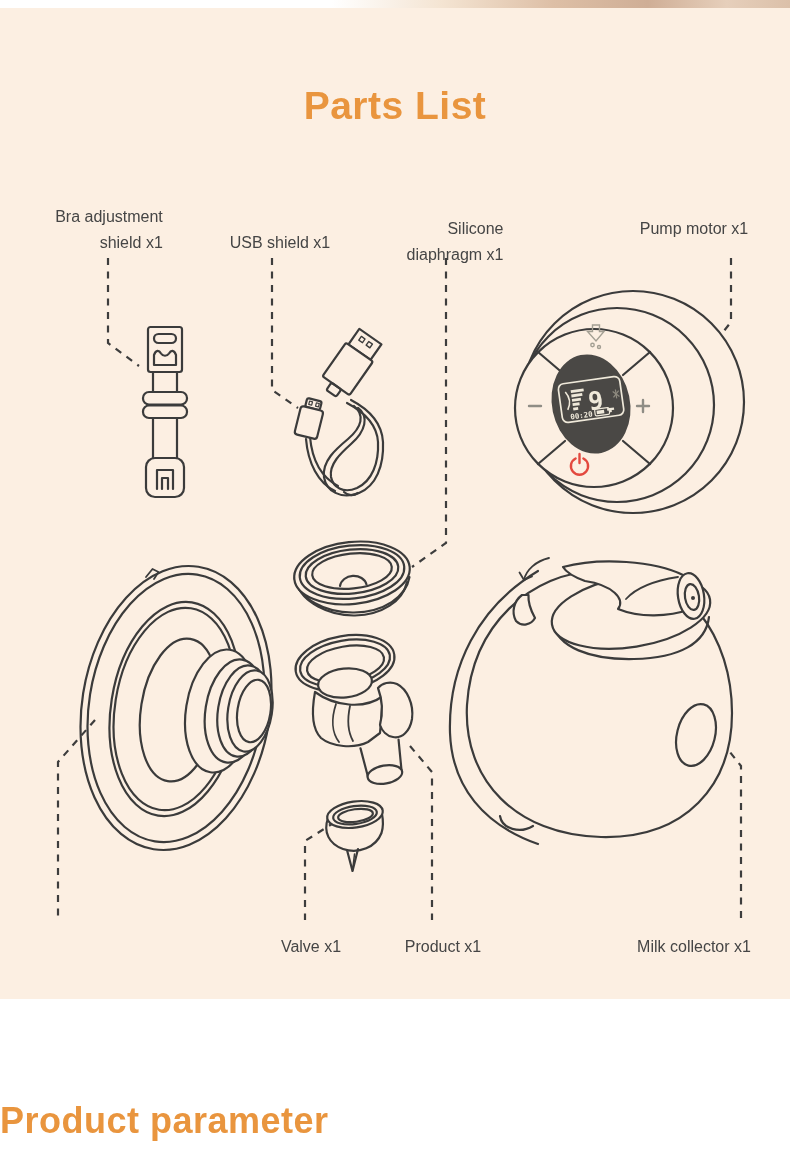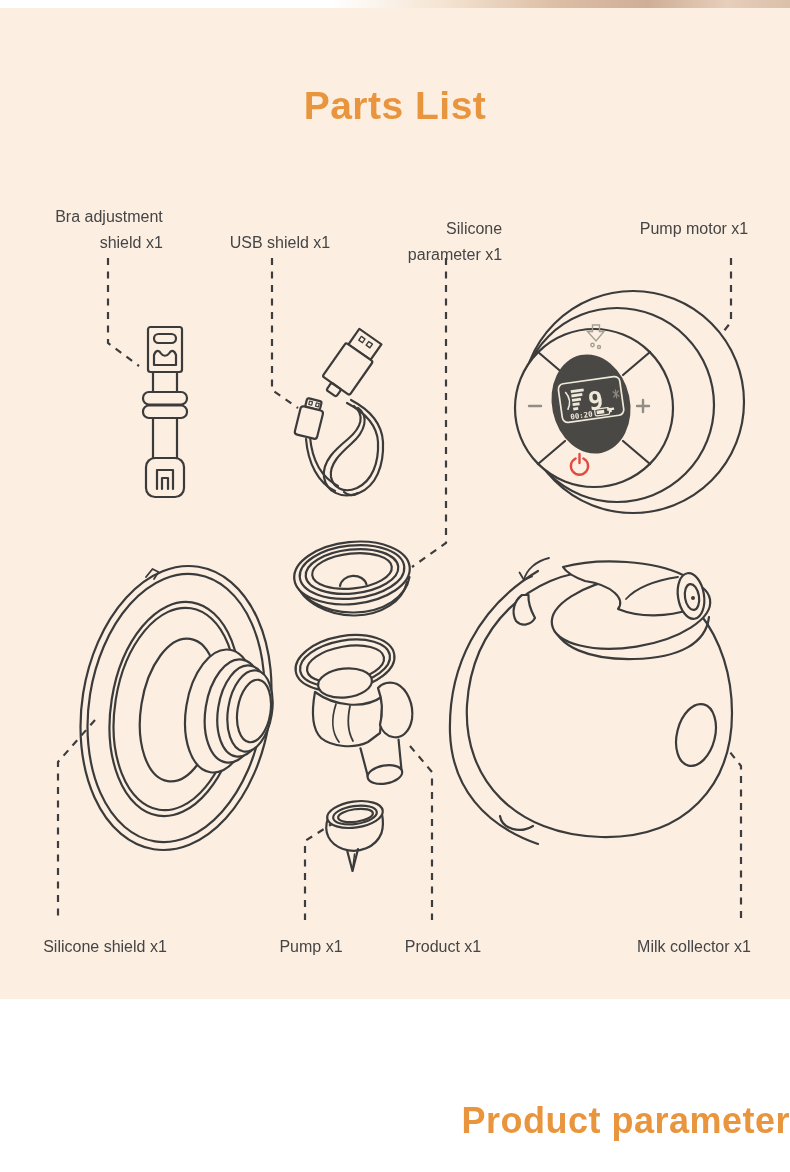--- a/index.html
+++ b/index.html
@@ -6,21 +6,21 @@
   .canvas{position:relative;width:790px;height:1172px;background:#ffffff;overflow:hidden;
           font-family:"Liberation Sans", sans-serif;padding-left:36px;}
   .photo-strip{position:absolute;left:0;top:0;width:790px;height:8px;
     background:linear-gradient(90deg,#ffffff 0%,#ffffff 42%,#f4e4d2 56%,#ddbfa6 70%,#cfae96 82%,#e6cfbb 92%,#dbc0a9 100%);}
   .panel{position:absolute;left:0;top:8px;width:790px;height:991px;background:#fcefe2;}
   .title{position:absolute;left:0;top:76px;width:790px;margin:0;text-align:center;
          font-size:39px;font-weight:bold;color:#e9953e;letter-spacing:0.5px;}
   .part-label{position:absolute;transform:translateX(-50%);text-align:right;
           font-size:16px;line-height:26px;color:#454545;white-space:nowrap;}
   .part-label span{display:block;}
-  .footer-title{position:absolute;left:0;top:1100px;width:790px;margin:0;text-align:right;
+  .footer-title{position:absolute;left:0;top:1100px;width:790px;margin:0;text-align:left;
          font-size:36px;font-weight:bold;color:#e9953e;letter-spacing:0.5px;}
   svg.overlay{position:absolute;left:0;top:0;pointer-events:none;}
   svg.fig{position:absolute;}
   .ln{stroke:#3b3b3b;stroke-width:2.2;fill:none;stroke-linecap:round;stroke-linejoin:round;}
   .fillc{fill:#fcefe2;}
   .dash{stroke:#3d3d3d;stroke-width:2.2;fill:none;stroke-dasharray:7 6.5;}
   .lcdtxt{font-family:"DejaVu Sans Mono", monospace;font-weight:bold;}
 </style>
 </head>
 <body>
@@ -33,31 +33,28 @@
 
     <div class="part-label" style="left:109px;top:196px">
       <span>Bra adjustment</span>
       <span>shield x1</span>
     </div>
     <div class="part-label" style="left:280px;top:222px">
       <span>USB shield x1</span>
     </div>
     <div class="part-label" style="left:455px;top:208px">
       <span>Silicone</span>
-      <span>parameter x1</span>
+      <span>diaphragm x1</span>
     </div>
     <div class="part-label" style="left:694px;top:208px">
       <span>Pump motor x1</span>
     </div>
 
-    <div class="part-label" style="left:105px;top:926px">
-      <span>Silicone shield x1</span>
-    </div>
     <div class="part-label" style="left:311px;top:926px">
-      <span>Pump x1</span>
+      <span>Valve x1</span>
     </div>
     <div class="part-label" style="left:443px;top:926px">
       <span>Product x1</span>
     </div>
     <div class="part-label" style="left:694px;top:926px">
       <span>Milk collector x1</span>
     </div>
   </section>
 
   <svg class="overlay" width="790" height="1172" viewBox="0 0 790 1172">

